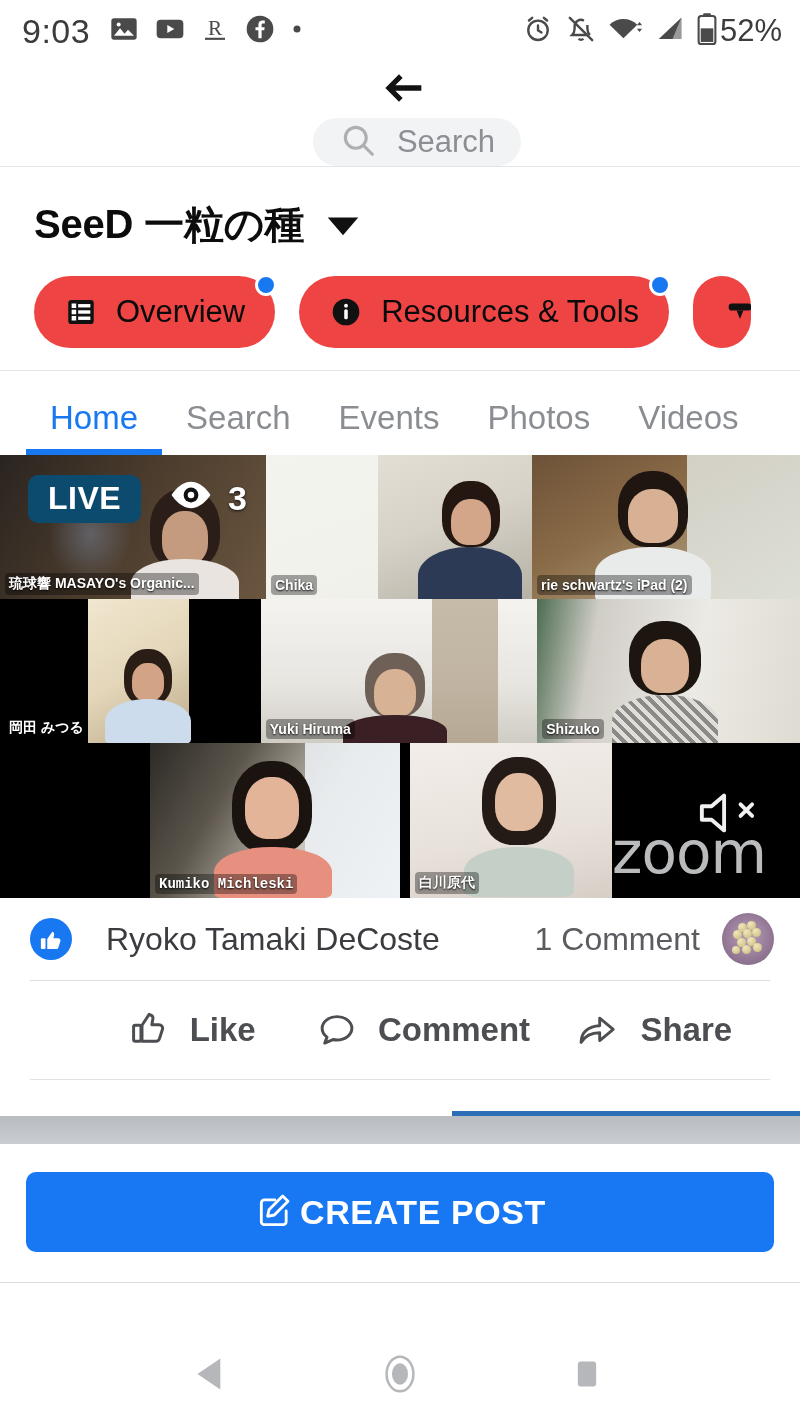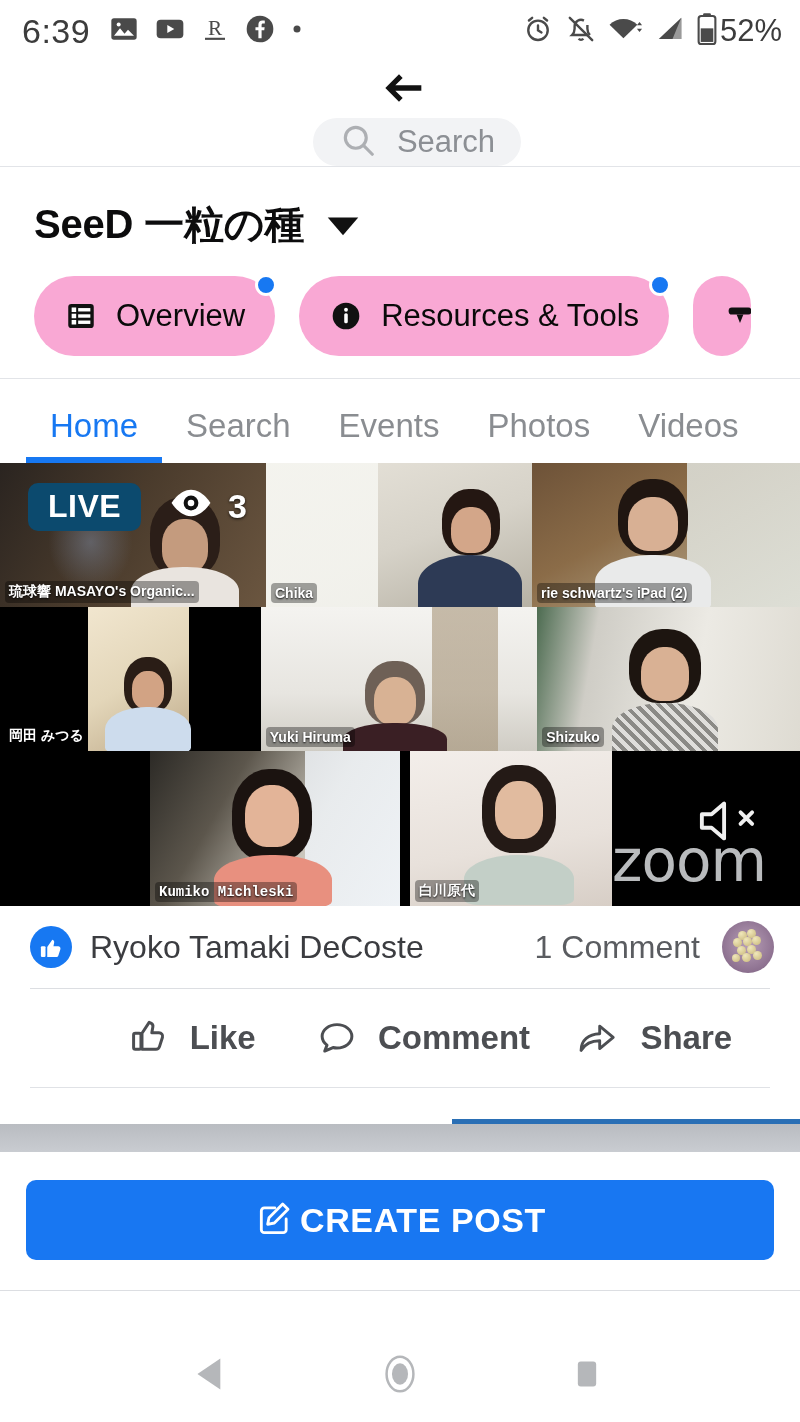--- a/index.html
+++ b/index.html
@@ -46,22 +46,22 @@
   .title-caret { margin-left: 22px; margin-top: 6px; }
 
   
   .chips-row {
     display: flex; align-items: center; gap: 24px;
     padding: 10px 0 22px 34px; overflow: hidden;
     border-bottom: 1px solid #e2e4e8;
   }
   .chip {
     position: relative; display: flex; align-items: center;
-    height: 80px; padding: 0 30px; border-radius: 40px;
-    background: #f9a8d4; flex: 0 0 auto; cursor: pointer;
+    height: 72px; padding: 0 30px; border-radius: 40px;
+    background: #ef4444; flex: 0 0 auto; cursor: pointer;
   }
   .chip-ico { margin-right: 18px; display:flex; align-items:center; }
   .chip-label { font-size: 31px; font-weight: 500; color: #0a0a0a; white-space: nowrap; }
   .chip-dot {
     position: absolute; top: -2px; right: -2px;
     width: 22px; height: 22px; border-radius: 50%;
     background: #1778f2; border: 3px solid #fff;
   }
   .chip.partial { padding-right: 0; width: 58px; overflow: hidden; }
 
@@ -127,21 +127,21 @@
 
   
   .post-meta {
     display: flex; align-items: center; height: 82px;
     padding: 0 26px 0 30px;
   }
   .like-chip {
     width: 42px; height: 42px; border-radius: 50%; background: #1778f2;
     display: flex; align-items: center; justify-content: center; flex: 0 0 auto;
   }
-  .liker-name { font-size: 32px; color: #3b3c40; margin-left: 18px; white-space: nowrap; }
+  .liker-name { font-size: 32px; color: #3b3c40; margin-left: 34px; white-space: nowrap; }
   .comment-count { font-size: 32px; color: #5a5c60; margin-left: auto; white-space: nowrap; }
   .commenter-av {
     width: 52px; height: 52px; border-radius: 50%; margin-left: 22px; flex:0 0 auto;
     background: radial-gradient(circle at 50% 45%, #b9a0b8 0%, #8d7190 70%, #6f5873 100%);
     position: relative; overflow: hidden;
   }
   .commenter-av .bean {
     position: absolute; border-radius: 50%;
     background: radial-gradient(circle at 35% 30%, #f0e7bb, #c9b87a);
   }
@@ -178,21 +178,21 @@
     padding: 0 120px;
   }
   .nav-btn { width: 90px; height: 68px; display:flex; align-items:center; justify-content:center; cursor:pointer; }
 </style>
 </head>
 <body>
 
 <div id="app">
 
   <div class="statusbar">
-    <div class="sb-time">6:39</div>
+    <div class="sb-time">9:03</div>
     <div class="sb-left-icons">
       <span class="ico">
         <svg width="32" height="32" viewBox="0 0 24 24">
             <rect x="2.5" y="4" width="19" height="16" rx="2" fill="#4a4a4a"></rect>
             <path d="M4.5 17l4.5-5.5 3.4 4 2.6-3 4.5 4.5z" fill="#fff"></path>
             <circle cx="8" cy="8.6" r="1.5" fill="#fff"></circle>
           </svg>
       </span>
       <span class="ico">
         <svg width="32" height="32" viewBox="0 0 24 24">

